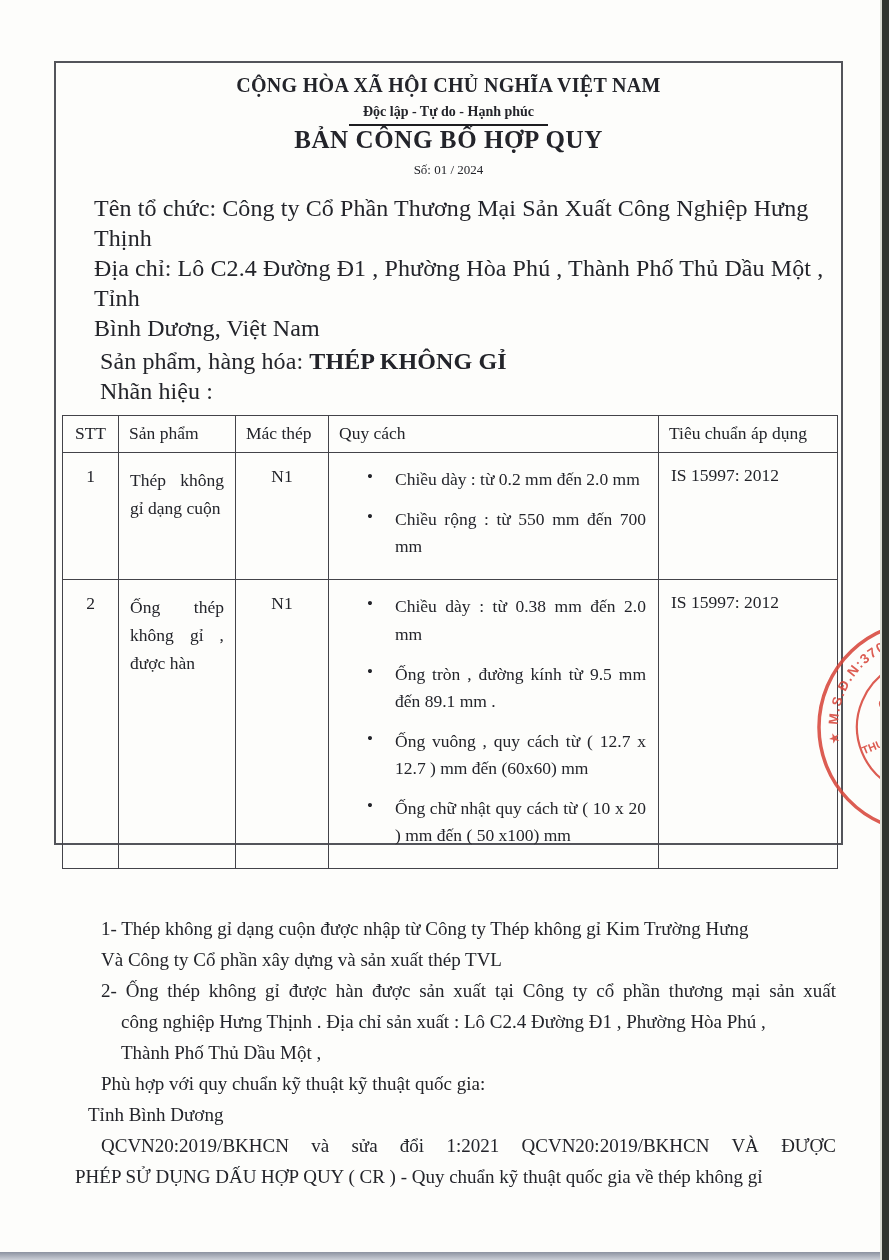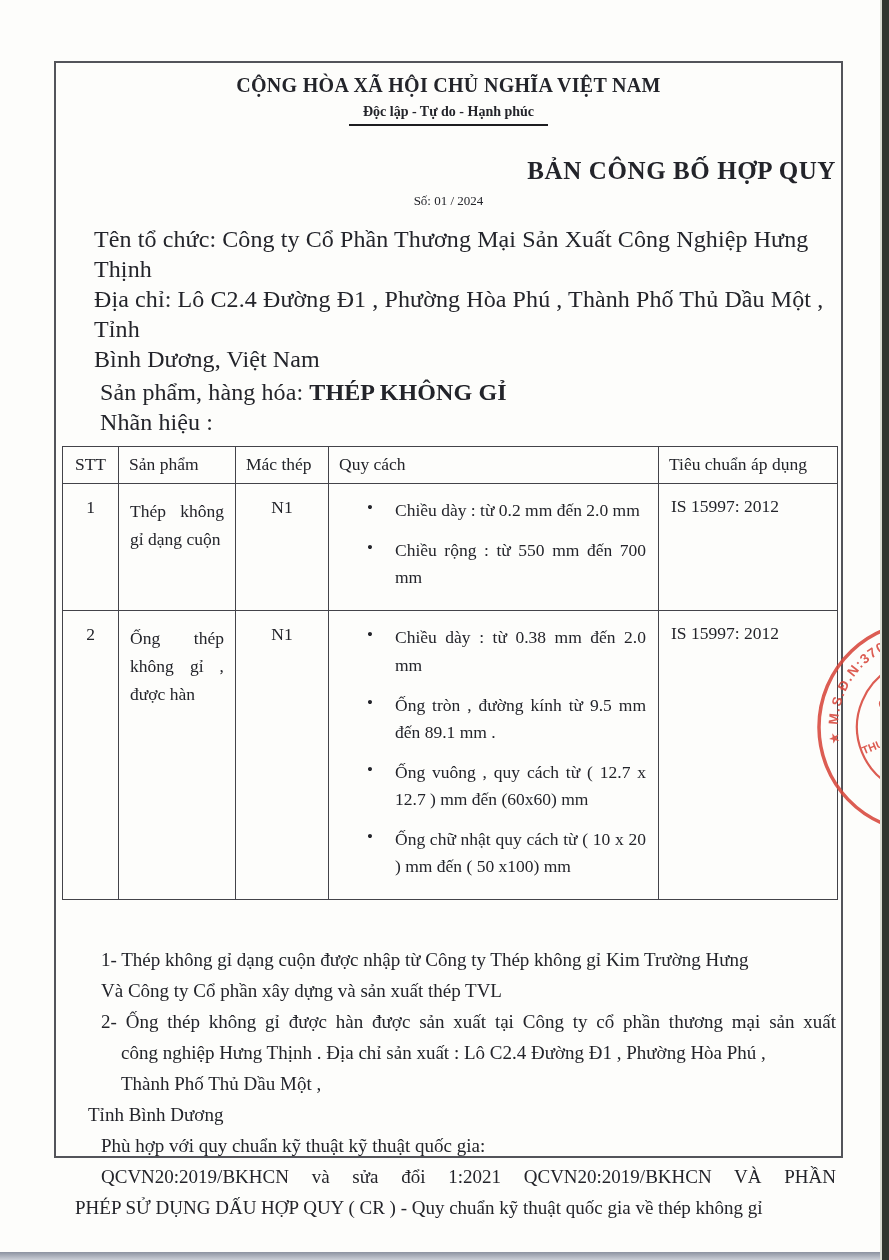--- a/index.html
+++ b/index.html
@@ -14,32 +14,32 @@
     position:absolute; top:0; right:0; width:7px; height:1260px;
     background:#31362f; border-left:2px solid #d9dcd2; z-index:30;
   }
   .edge-bottom {
     position:absolute; left:0; bottom:0; width:889px; height:8px;
     background:linear-gradient(#8c92a0,#ccd0d8); z-index:29;
   }
 
   
   .page-frame {
-    position:absolute; left:54px; top:61px; width:789px; height:1097px;
+    position:absolute; left:54px; top:61px; width:789px; height:784px;
     border:2px solid #53545a; box-sizing:border-box;
     padding:0 5px; background:transparent; z-index:2;
   }
 
   .nh1 { margin-top:11px; text-align:center; font-weight:bold; font-size:20px; letter-spacing:0.3px; }
   .nh2-wrap { text-align:center; margin-top:5px; }
   .nh2 {
     display:inline-block; font-weight:bold; font-size:14px;
     border-bottom:2.5px solid #1d1d20; padding:0 14px 4px;
   }
-  .doc-title { margin-top:31px; text-align:right; font-weight:bold; font-size:25px; letter-spacing:0.6px; }
+  .doc-title { text-align:center; font-weight:bold; font-size:25px; letter-spacing:0.6px; }
   .doc-number { margin-top:8px; text-align:center; font-size:13px; }
 
   .info { margin:15px 8px 0 33px; font-size:24px; letter-spacing:0.1px; }
   .info .line { line-height:30px; }
   .info .line.ind { margin-left:6px; }
   .bold { font-weight:bold; }
   .gap-top { margin-top:3px; }
 
   table.spec-table {
     border-collapse:collapse; table-layout:fixed;
@@ -160,23 +160,23 @@
     </tr>
   </tbody>
     </table>
 
   <div class="notes">
     <div class="nline m1">1-  Thép không gỉ dạng cuộn được nhập từ Công ty Thép không gỉ Kim Trường Hưng</div>
     <div class="nline m1">Và Công ty Cổ phần xây dựng và sản xuất thép TVL</div>
     <div class="nline m1 just">2-  Ống thép không gỉ được hàn được sản xuất tại Công ty cổ phần thương mại sản xuất</div>
     <div class="nline m2">công nghiệp Hưng Thịnh . Địa chỉ sản xuất : Lô C2.4 Đường Đ1 , Phường Hòa Phú ,</div>
     <div class="nline m2">Thành Phố Thủ Dầu Một ,</div>
+    <div class="nline m1">Phù hợp với quy chuẩn kỹ thuật kỹ thuật quốc gia:</div>
     <div class="nline m3">Tỉnh Bình Dương</div>
-    <div class="nline m1">Phù hợp với quy chuẩn kỹ thuật kỹ thuật quốc gia:</div>
-    <div class="nline m1 just">QCVN20:2019/BKHCN và sửa đổi 1:2021 QCVN20:2019/BKHCN VÀ PHẦN</div>
+    <div class="nline m1 just">QCVN20:2019/BKHCN và sửa đổi 1:2021 QCVN20:2019/BKHCN VÀ ĐƯỢC</div>
     <div class="nline m0">PHÉP SỬ DỤNG DẤU HỢP QUY ( CR ) -  Quy chuẩn kỹ thuật quốc gia về thép không gỉ</div>
   </div>
 
 </div>
 
 <div class="stamp">
   <svg width="272" height="272" viewBox="0 0 272 272">
     <g fill="none" stroke="#d8473c">
       <circle cx="136" cy="136" r="105" stroke-width="3.5"></circle>
       <circle cx="136" cy="136" r="67" stroke-width="2.2"></circle>

